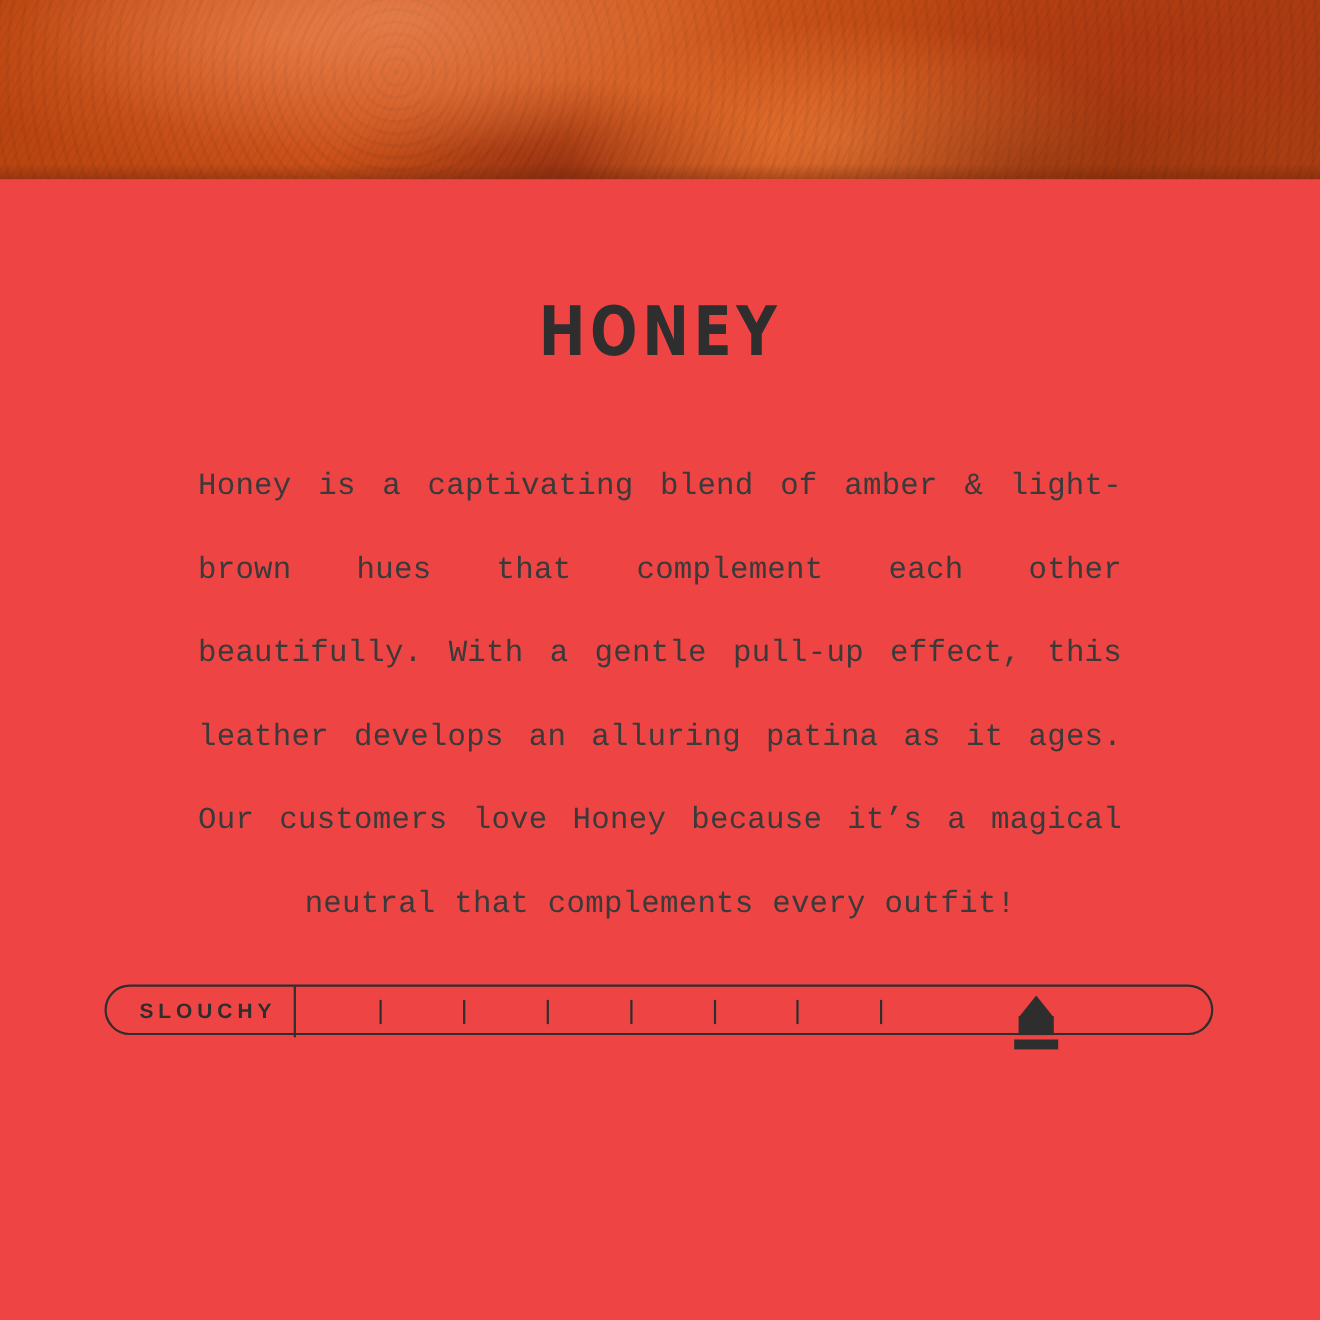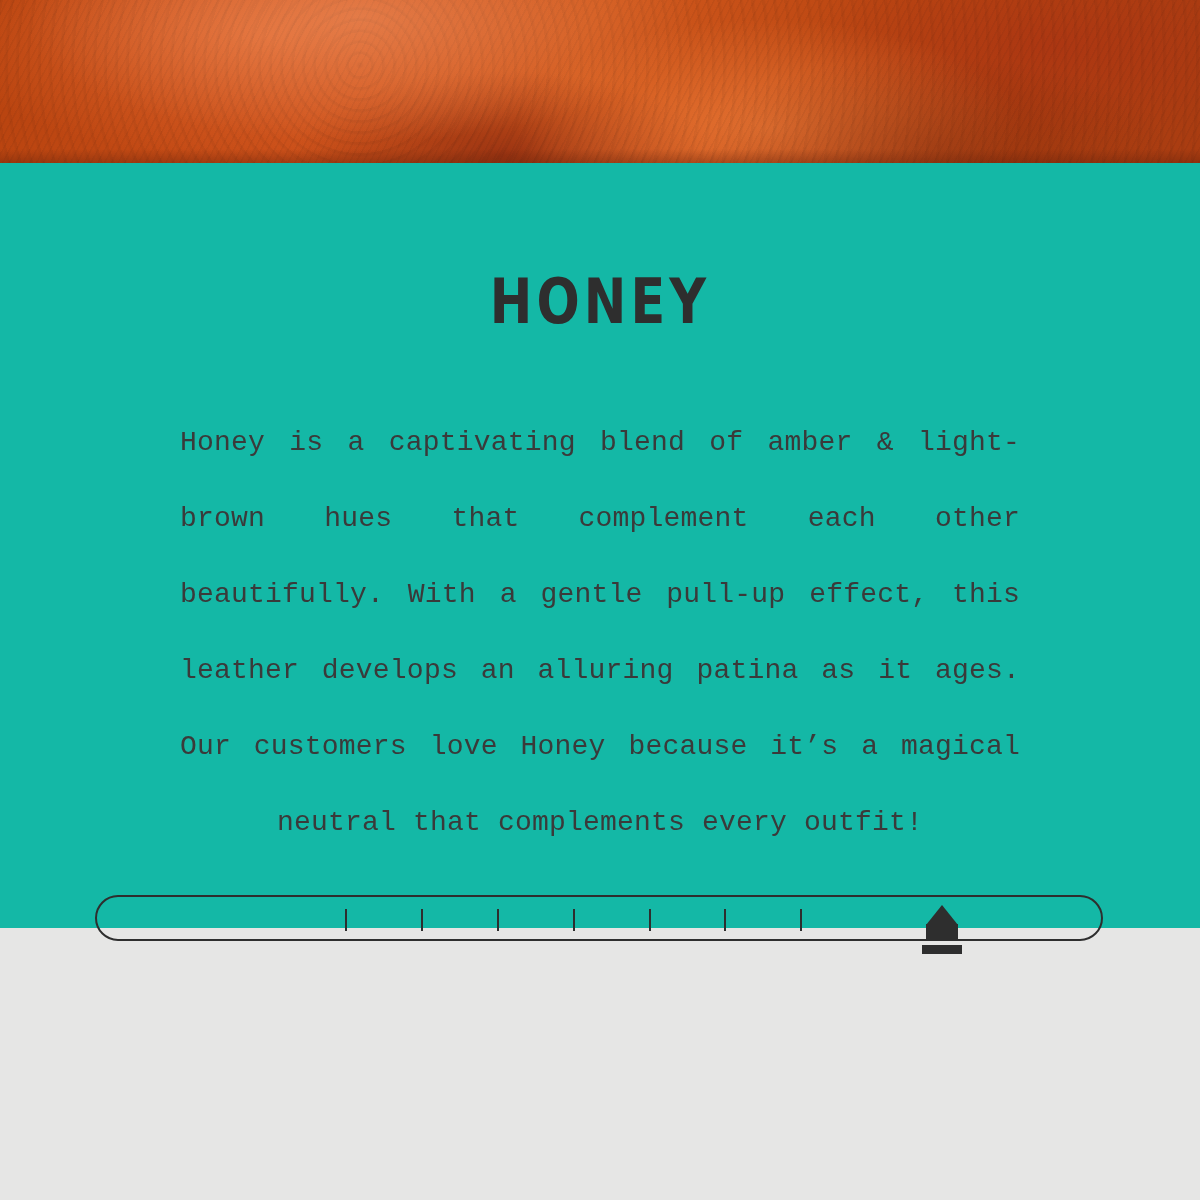--- a/index.html
+++ b/index.html
@@ -10,22 +10,22 @@
     width: 1200px;
     height: 1200px;
     background: #e6e6e5;
     font-family: "Liberation Sans", sans-serif;
     overflow: hidden;
   }
 
   .page {
     position: relative;
     width: 1200px;
-    height: 928px;
-    background: #14b8a6;
+    height: 1200px;
+    background: #ef4444;
   }
 
   
   .hero {
     position: relative;
     width: 1200px;
     height: 163px;
     overflow: hidden;
     background:
       radial-gradient(ellipse 520px 200px at 22% 22%, rgba(226,104,46,0.85) 0%, rgba(196,66,22,0.0) 62%),
@@ -205,20 +205,21 @@
 
   <div class="content">
     <h1 class="title">HONEY</h1>
     <p class="description">Honey is a captivating blend of amber &amp; light-brown hues that complement each other beautifully. With a gentle pull-up effect, this leather develops an alluring patina as it ages. Our customers love Honey because it’s a magical neutral that complements every outfit!</p>
   </div>
 
   <div class="sliders">
 
     <div class="slider-row">
       <div class="slider-track">
+        <div class="cap cap-left">SLOUCHY</div>
         <div class="ticks">
           <div class="tick" style="left:11.5%"></div>
           <div class="tick" style="left:23%"></div>
           <div class="tick" style="left:34.5%"></div>
           <div class="tick" style="left:46%"></div>
           <div class="tick" style="left:57.5%"></div>
           <div class="tick" style="left:69%"></div>
           <div class="tick" style="left:80.5%"></div>
         </div>
       </div>

